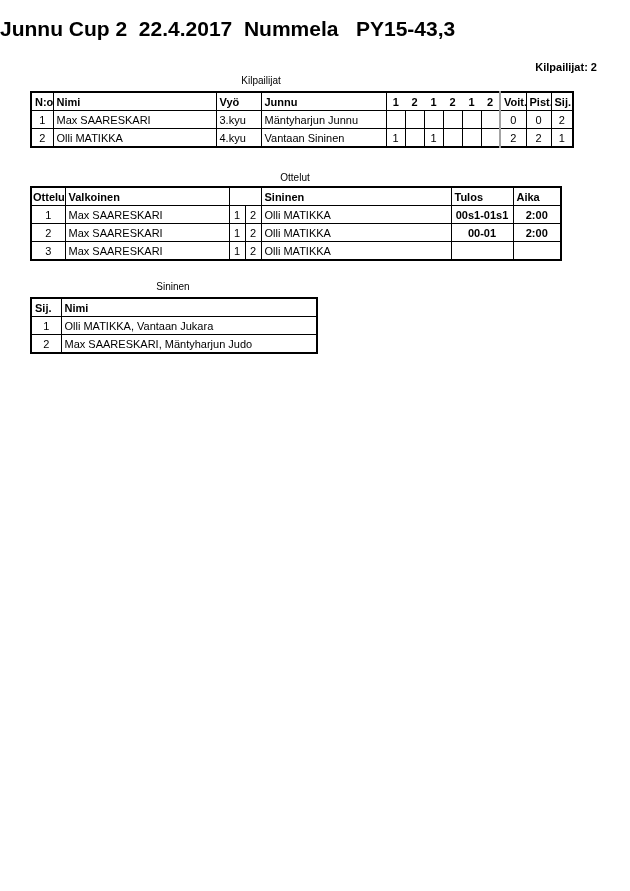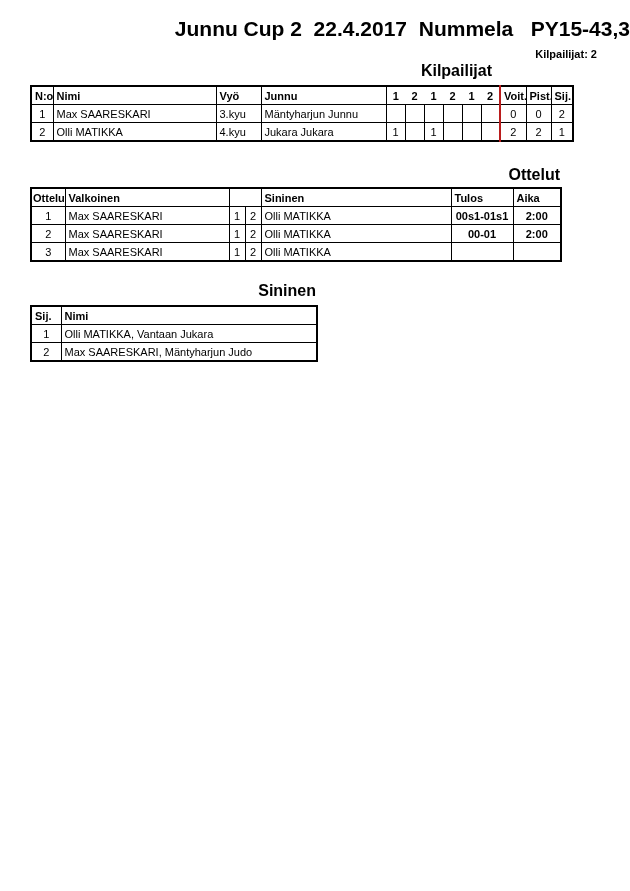--- a/index.html
+++ b/index.html
@@ -1,41 +1,41 @@
 <!DOCTYPE html>
 <html><head>
 <meta charset="utf-8">
 <style>
   html,body{margin:0;padding:0;}
   body{
     width:630px;height:891px;background:#ffffff;color:#000;
     font-family:"Liberation Sans", sans-serif;position:relative;overflow:hidden;
   }
-  .title{padding-top:17px;text-align:right;font-size:21px;font-weight:bold;white-space:pre;}
-  .comp-count{margin:7px 33px 0 0;text-align:right;font-size:11px;font-weight:bold;}
-  .sec{font-size:16px;font-weight:bold;text-align:right;}
+  .title{padding-top:17px;text-align:left;font-size:21px;font-weight:bold;white-space:pre;}
+  .comp-count{margin:20px 33px 0 0;text-align:right;font-size:11px;font-weight:bold;}
+  .sec{font-size:10px;font-weight:normal;text-align:center;}
   .sec-kilpailijat{margin-top:2px;margin-left:30px;width:462px;}
   .sec-ottelut{margin-top:24px;margin-left:30px;width:530px;}
   .sec-tulokset{margin-top:20px;margin-left:30px;width:286px;}
   table{border-collapse:collapse;table-layout:fixed;margin-left:30px;border:2px solid #000;}
   .t1{margin-top:5px;width:542px;border-radius:25px;}
   .t2{margin-top:3px;width:530px;border-radius:13px;}
   .t3{margin-top:5px;width:286px;}
   th,td{
     border:1px solid #000;height:17px;padding:0 3px;
     overflow:hidden;white-space:nowrap;vertical-align:middle;
     font-size:11px;font-weight:normal;text-align:left;
   }
   th{font-weight:bold;text-align:left;}
   .left{text-align:left;}
   .ctr{text-align:center;}
   .bold{font-weight:bold;}
   .sm{padding:0;text-align:center;}
   .hdr-sm{border-left:none;border-right:none;}
-  .thick-left{border-left:2px solid #b91c1c;}
+  .thick-left{border-left:2px solid #a3a3a3;}
 </style>
 </head>
 <body>
 
 <div class="title">Junnu Cup 2  22.4.2017  Nummela   PY15-43,3</div>
 <div class="comp-count">Kilpailijat: 2</div>
 
 <div class="sec sec-kilpailijat">Kilpailijat</div>
 <table class="t1">
   <colgroup>
@@ -81,21 +81,21 @@
     <td class="sm"></td>
     <td class="sm"></td>
     <td class="ctr thick-left">0</td>
     <td class="ctr">0</td>
     <td class="ctr">2</td>
   </tr>
   <tr>
     <td class="ctr">2</td>
     <td>Olli MATIKKA</td>
     <td>4.kyu</td>
-    <td>Jukara Jukara</td>
+    <td>Vantaan Sininen</td>
     <td class="sm">1</td>
     <td class="sm"></td>
     <td class="sm">1</td>
     <td class="sm"></td>
     <td class="sm"></td>
     <td class="sm"></td>
     <td class="ctr thick-left">2</td>
     <td class="ctr">2</td>
     <td class="ctr">1</td>
   </tr>

